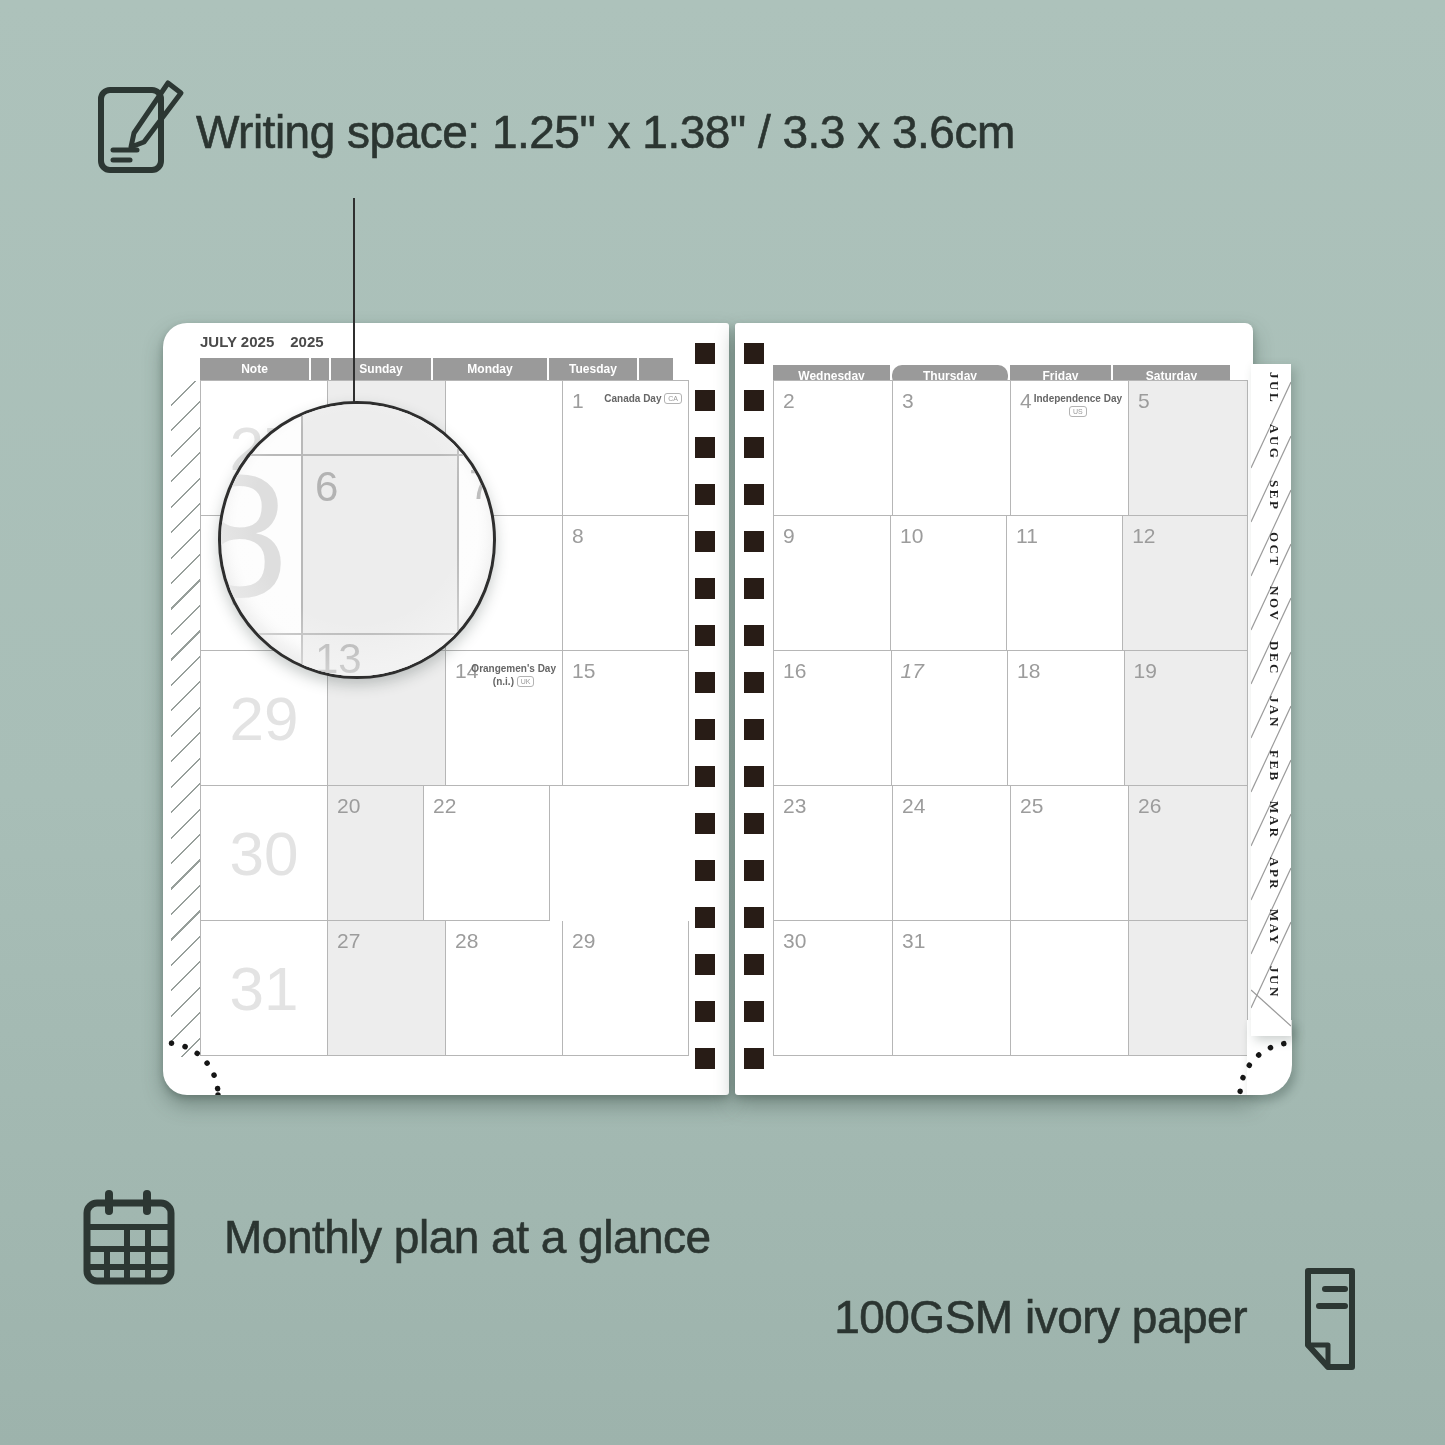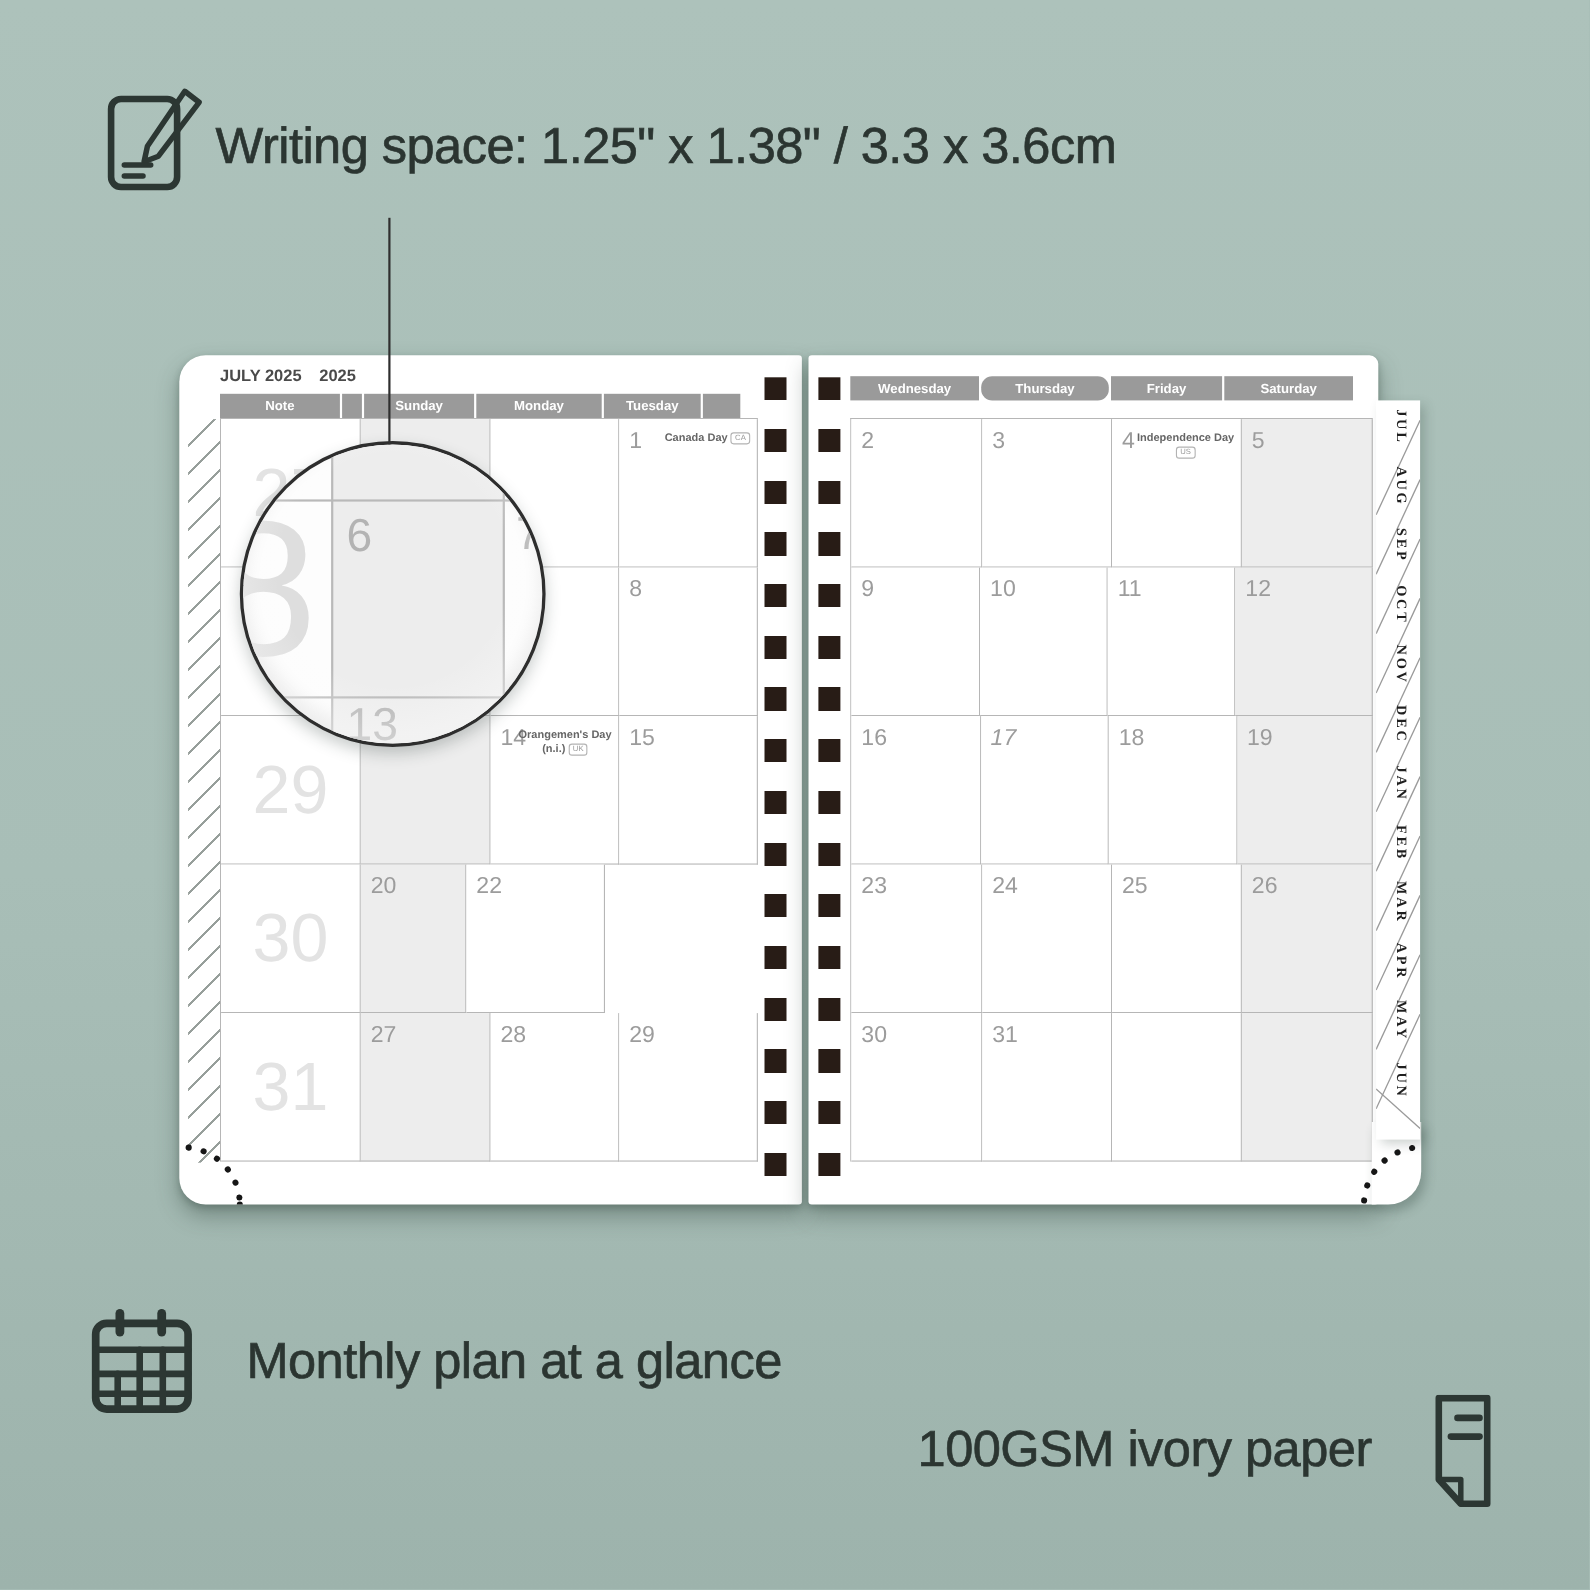--- a/index.html
+++ b/index.html
@@ -153,21 +153,21 @@
           </div>
         </div>
       </div>
     <div class="binding" style="left:532px;"></div>
     <svg class="arc" style="left:3px;top:716px;" width="56" height="56" viewBox="0 0 56 56">
       <circle cx="0" cy="56" r="52" fill="none" stroke="#161616" stroke-width="5.5" stroke-linecap="round" stroke-dasharray="0.1 13.8"></circle>
     </svg>
   </div>
 
   <div class="page" id="right-page">
-    <div class="hrow" style="left:38px;top:19px;">
+    <div class="hrow" style="left:38px;top:42px;">
       <div class="hcell" style="width:117px;">Wednesday</div>
       <div class="hcell" style="width:116px;border-radius:10px;">Thursday</div>
       <div class="hcell" style="width:101px;">Friday</div>
       <div class="hcell" style="width:117px;">Saturday</div>
     </div>
     <div class="gridbody" id="right-body" style="left:38px;top:57px;width:474px;">
         <div class="gridrow">
           <div class="cell" style="width: 119px;">
             <span class="d">2</span>
           </div>

